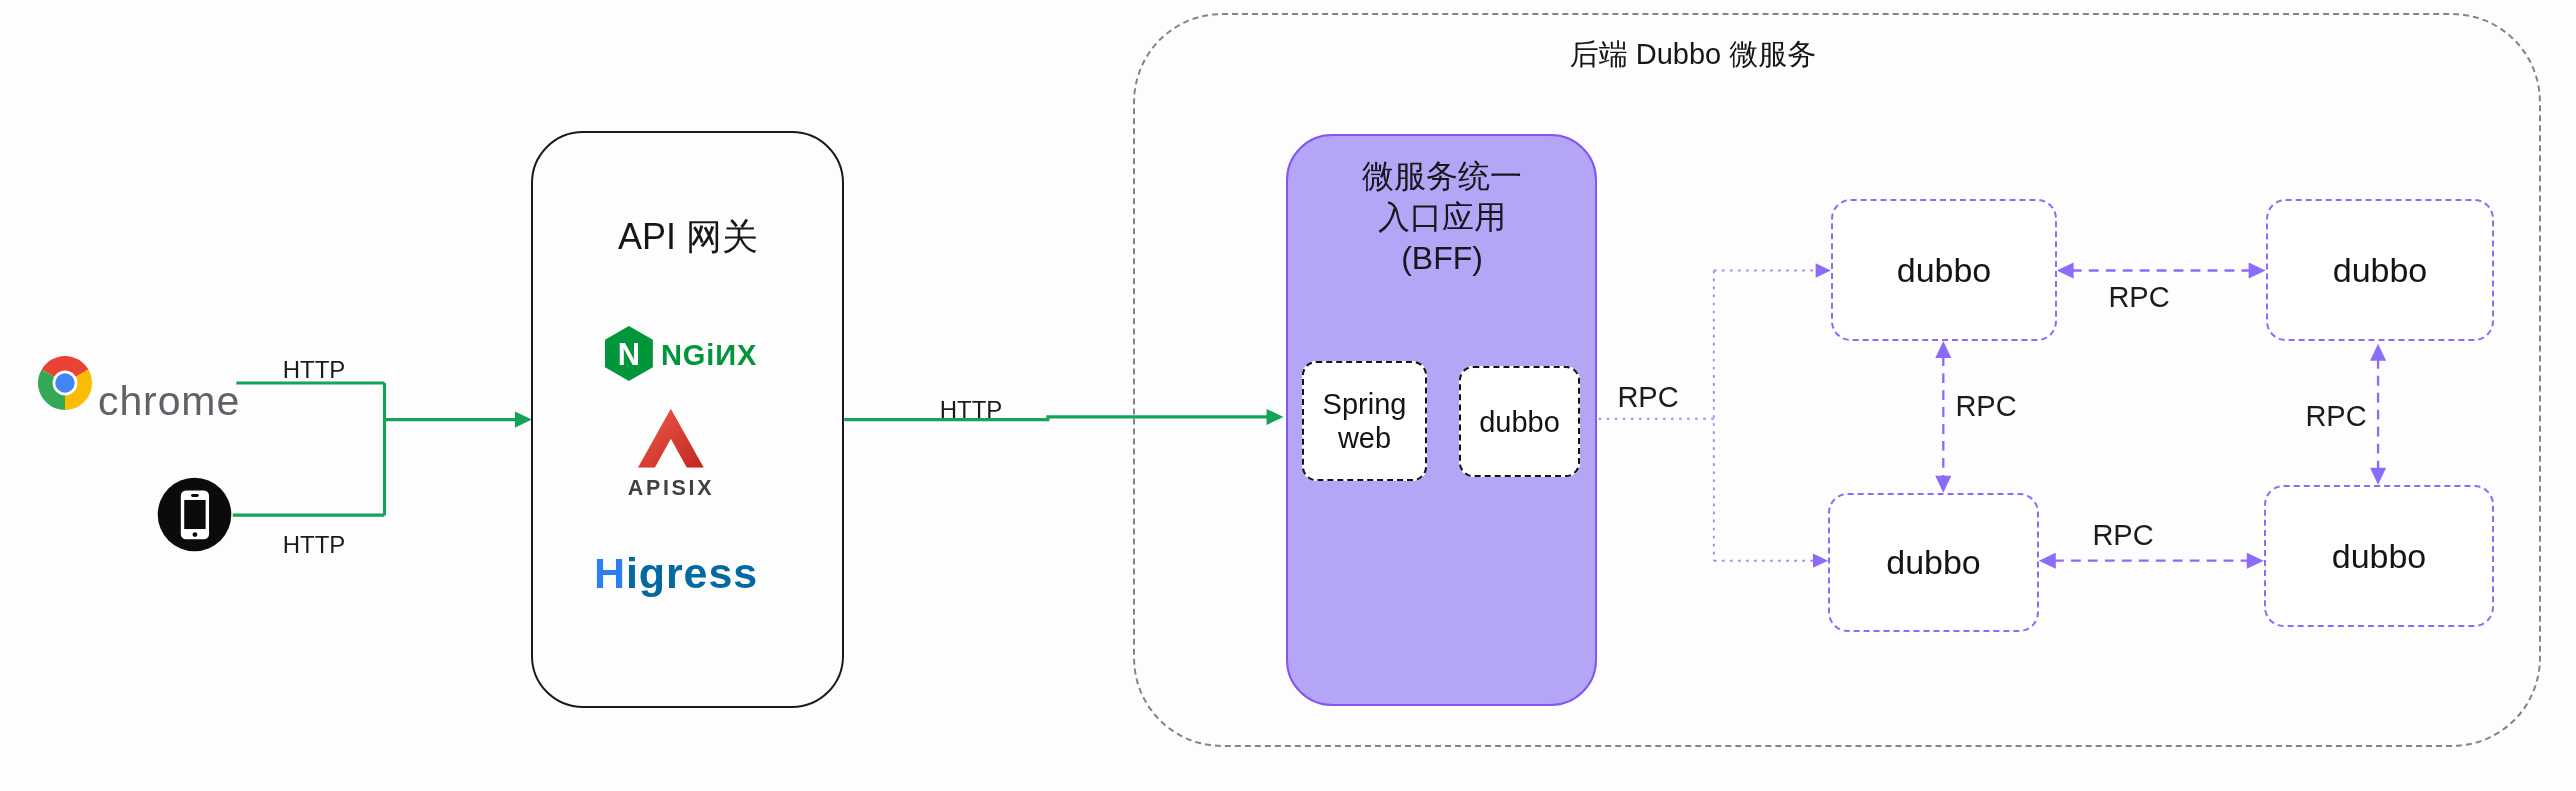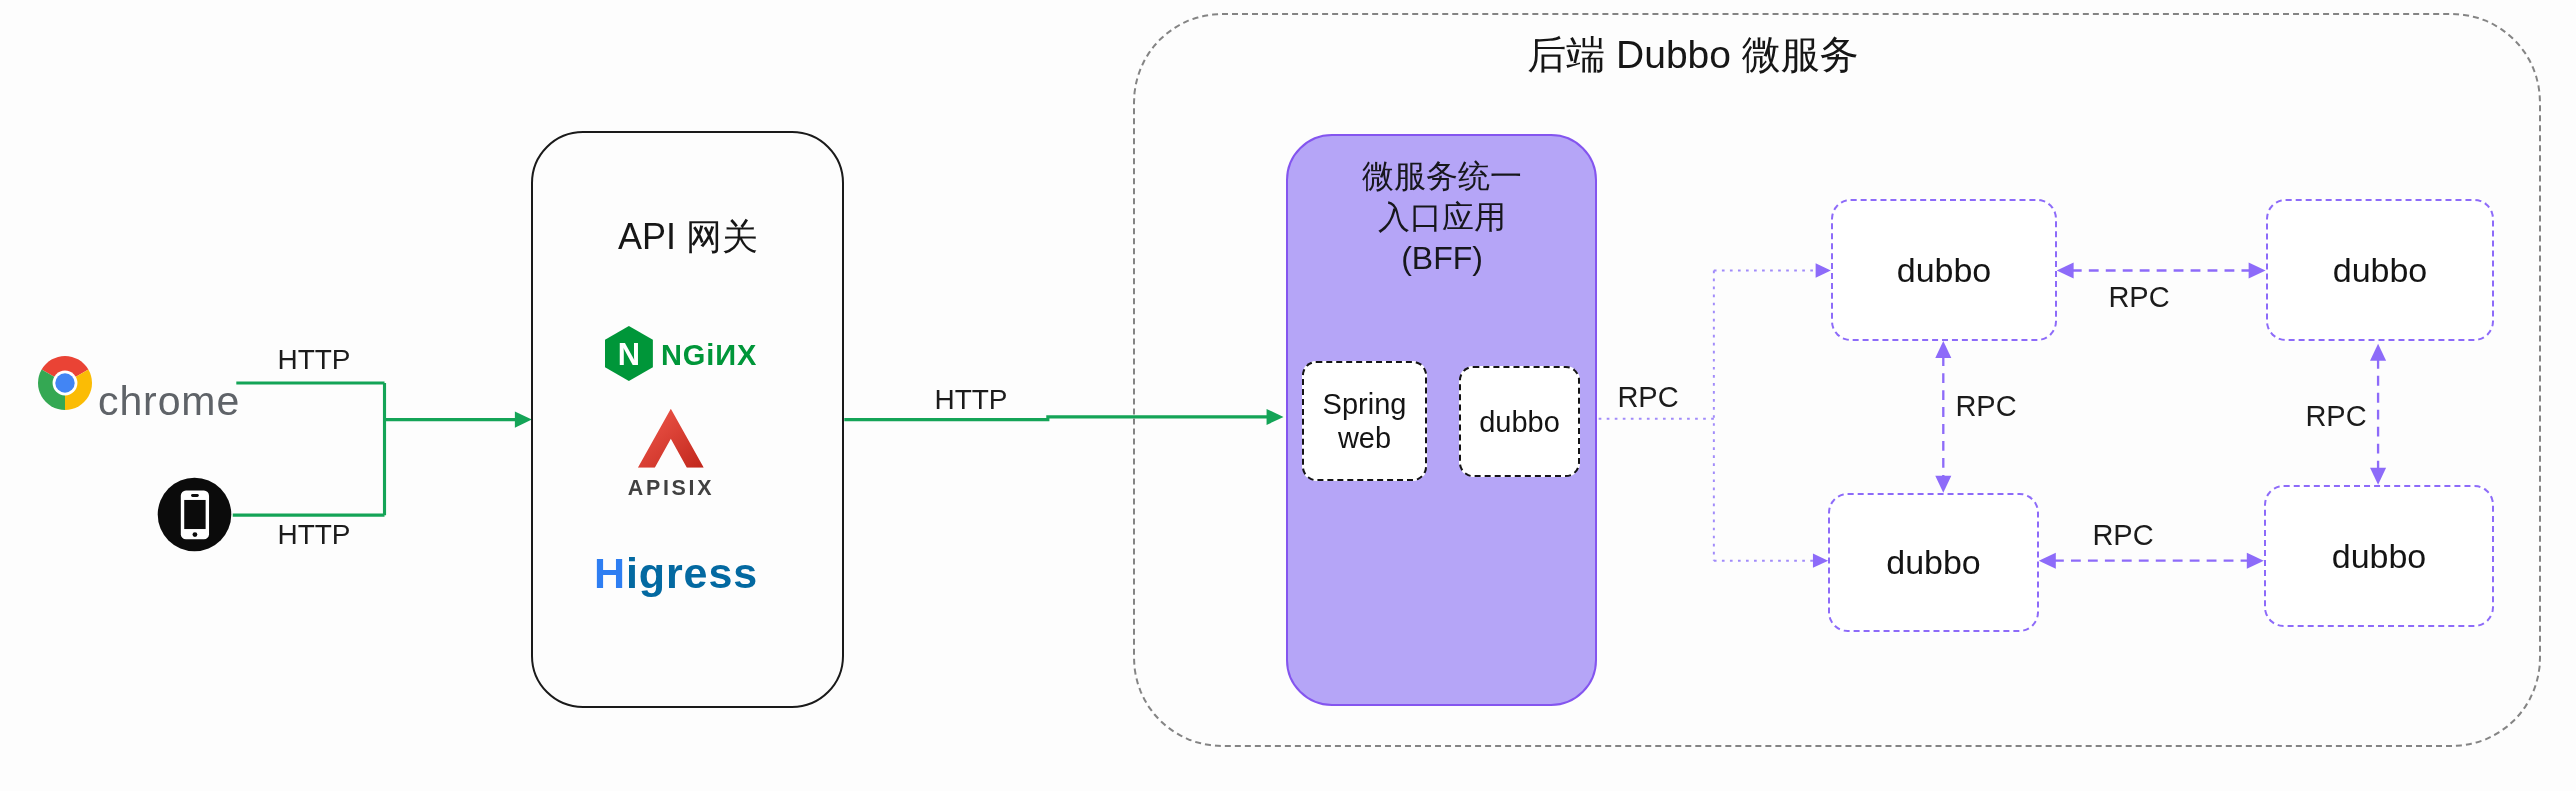--- a/index.html
+++ b/index.html
@@ -9,21 +9,21 @@
     position: relative;
     width: 2576px;
     height: 791px;
     background: #fdfdfd;
     overflow: hidden;
   }
   .abs { position: absolute; }
   .center-anchor { transform: translate(-50%, -50%); white-space: nowrap; }
 
   
-  .lbl-http { font-size: 28px; font-weight: 500; color: #1b1b1b; }
+  .lbl-http { font-size: 24px; font-weight: 500; color: #1b1b1b; margin-top: 10px; }
   .lbl-rpc  { font-size: 29px; font-weight: 500; color: #1b1b1b; }
   .chrome-label { font-size: 41px; color: #5f6368; letter-spacing: 0.9px; }
 
   
   .gateway-box {
     left: 531px; top: 131px; width: 313px; height: 577px;
     border: 2.7px solid #1a1a1a; border-radius: 52px;
     background: #fdfdfd;
   }
   .gateway-title { font-size: 36px; font-weight: 500; color: #161616; }
@@ -40,21 +40,21 @@
   .higress-word { font-size: 43px; font-weight: 700; letter-spacing: 0.9px; }
   .higress-h { color: #2e7ef2; }
   .higress-rest { color: #0369a1; }
 
   
   .backend-box {
     left: 1133px; top: 13.4px; width: 1408px; height: 734px;
     border: 2.7px dashed #848484; border-radius: 89px;
     background: transparent;
   }
-  .backend-title { font-size: 39px; font-weight: 500; color: #161616; }
+  .backend-title { font-size: 29px; font-weight: 500; color: #161616; }
 
   
   .bff-box {
     left: 1286px; top: 134px; width: 311px; height: 572px;
     background: #b5a5f7;
     border: 2.7px solid #8455ef; border-radius: 46px;
   }
   .bff-title { font-size: 32px; font-weight: 500; color: #17171c; text-align: center; line-height: 41px; }
   .bff-inner {
     background: #ffffff;

